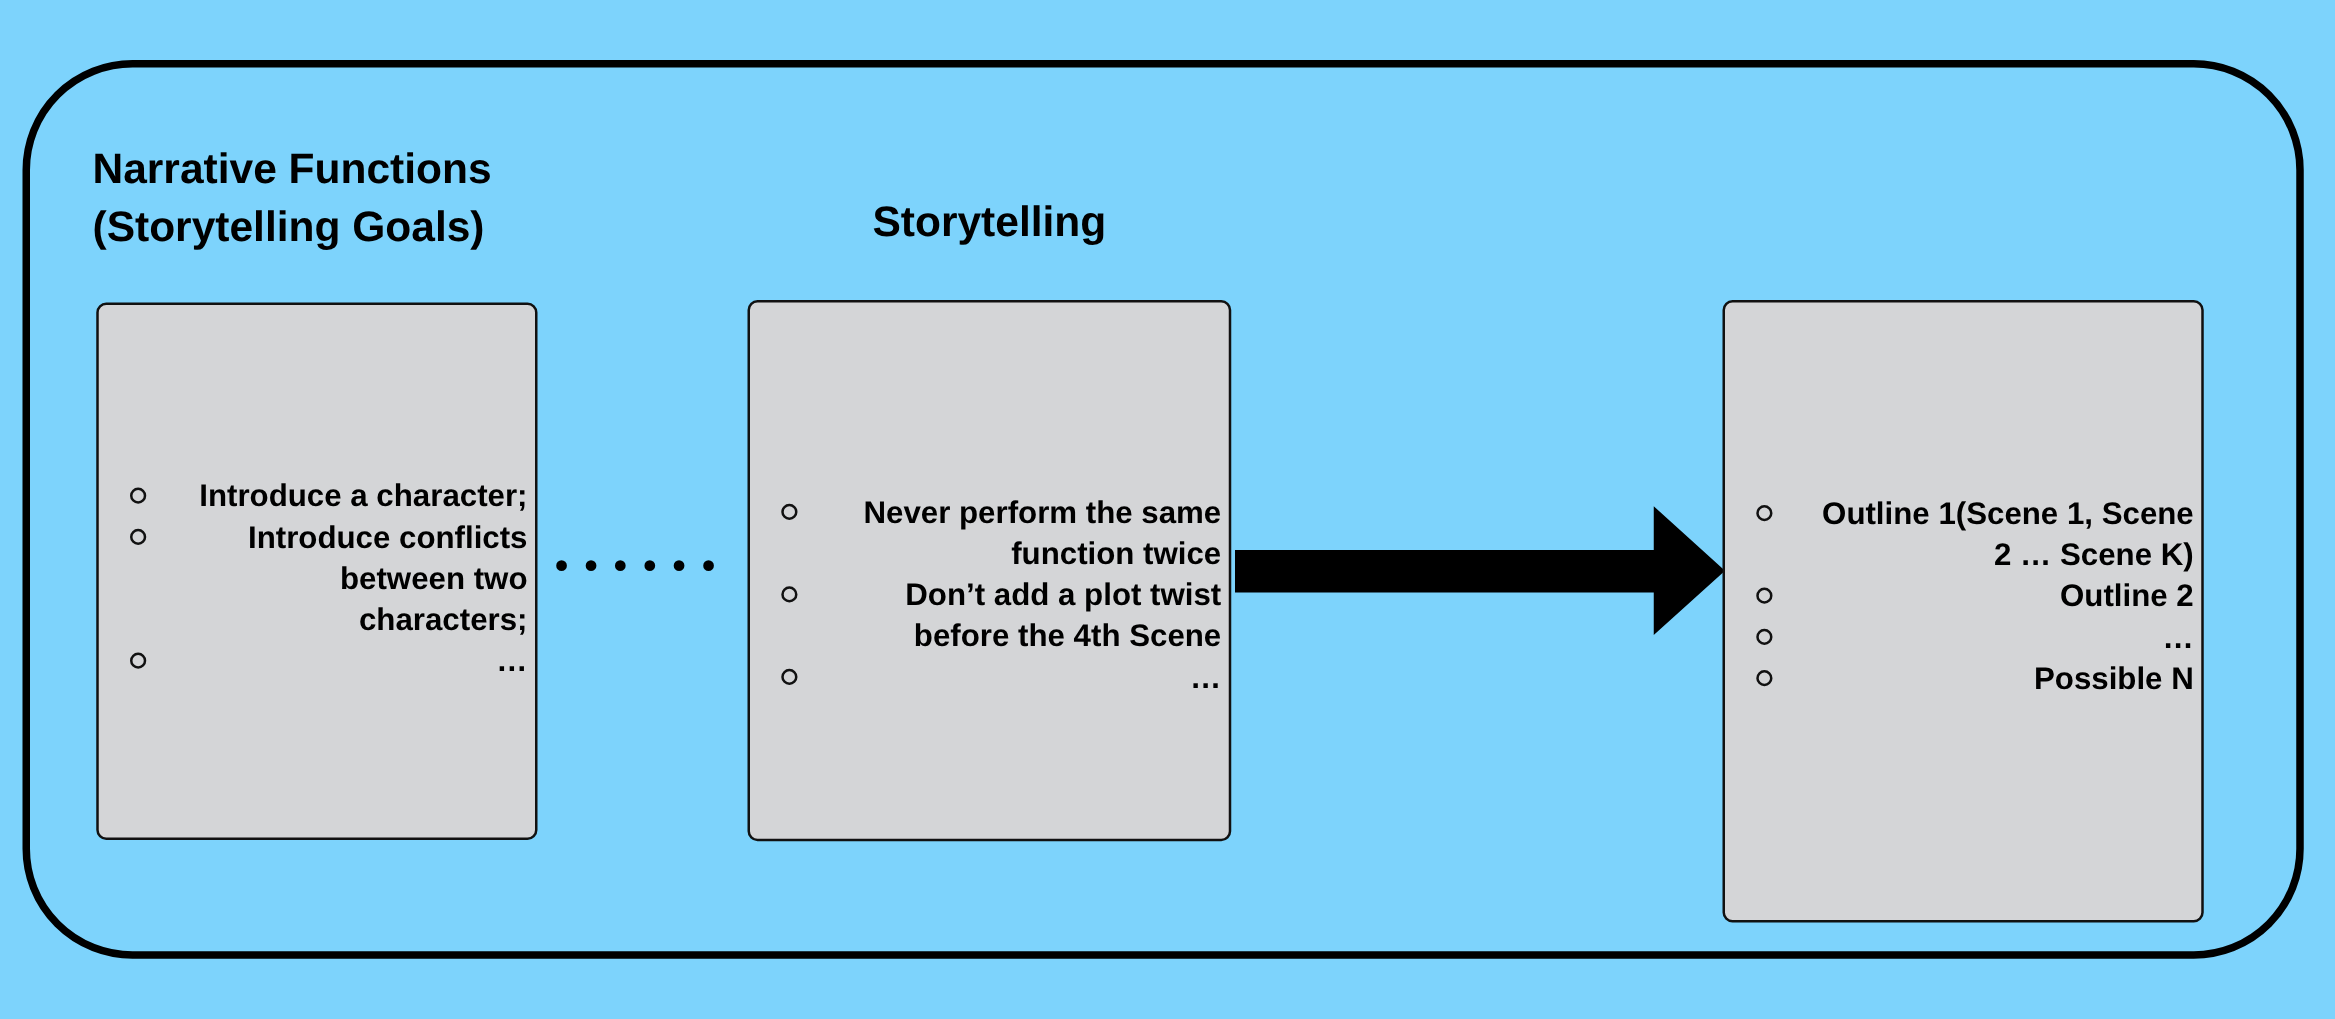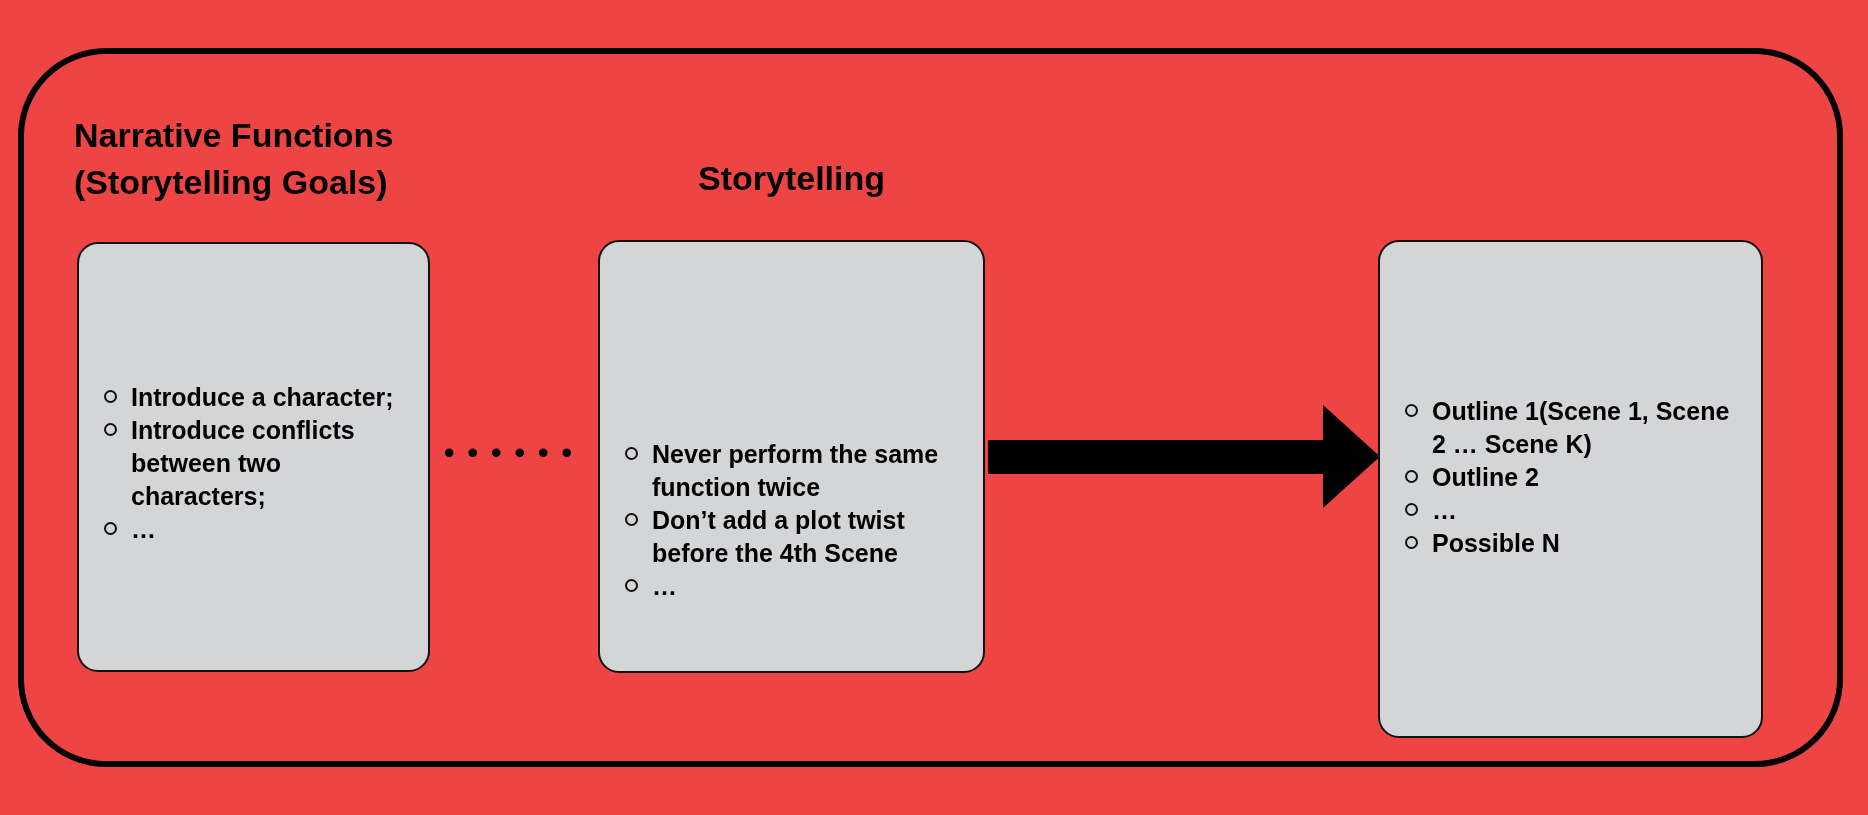--- a/index.html
+++ b/index.html
@@ -5,21 +5,21 @@
   * { margin: 0; padding: 0; box-sizing: border-box; }
   html, body { background: #ffffff; }
   body {
     font-family: "Liberation Sans", sans-serif;
     color: #000;
   }
   .canvas {
     position: relative;
     width: 1868px;
     height: 815px;
-    background: #ef4444;
+    background: #7dd3fc;
     overflow: hidden;
   }
   .outer-frame {
     position: absolute;
     left: 18px; top: 48px;
     width: 1825px; height: 719px;
     border: 6px solid #000;
     border-radius: 88px;
     background: transparent;
   }
@@ -32,37 +32,38 @@
     color: #000;
   }
   .heading.left   { left: 74px;  top: 112px; text-align: left; }
   .heading.middle { left: 598px; top: 158px; width: 387px; text-align: center; line-height: 40px; }
   .heading.right  { left: 1442px; top: 109px; text-align: left; line-height: 45px; }
 
   .gray-box {
     position: absolute;
     background: #d4d5d7;
     border: 2px solid #111;
-    border-radius: 21px;
+    border-radius: 8px;
+    text-align: right;
   }
   .gray-box.left   { left: 77px;   top: 242px; width: 353px; height: 430px; }
   .gray-box.middle { left: 598px;  top: 240px; width: 387px; height: 433px; }
   .gray-box.right  { left: 1378px; top: 240px; width: 385px; height: 498px; }
 
   ul.bullet-list {
     position: absolute;
     left: 24px;
     right: 6px;
     list-style: none;
     font-weight: 700;
     font-size: 25px;
     line-height: 33px;
   }
   .gray-box.left   ul.bullet-list { top: 137px; }
-  .gray-box.middle ul.bullet-list { top: 152px; margin-top: 44px; }
+  .gray-box.middle ul.bullet-list { top: 152px; }
   .gray-box.right  ul.bullet-list { top: 153px; }
   ul.bullet-list li {
     position: relative;
     padding-left: 28px;
     white-space: pre;
   }
   ul.bullet-list li::before {
     content: "";
     position: absolute;
     left: 1px; top: 9px;

